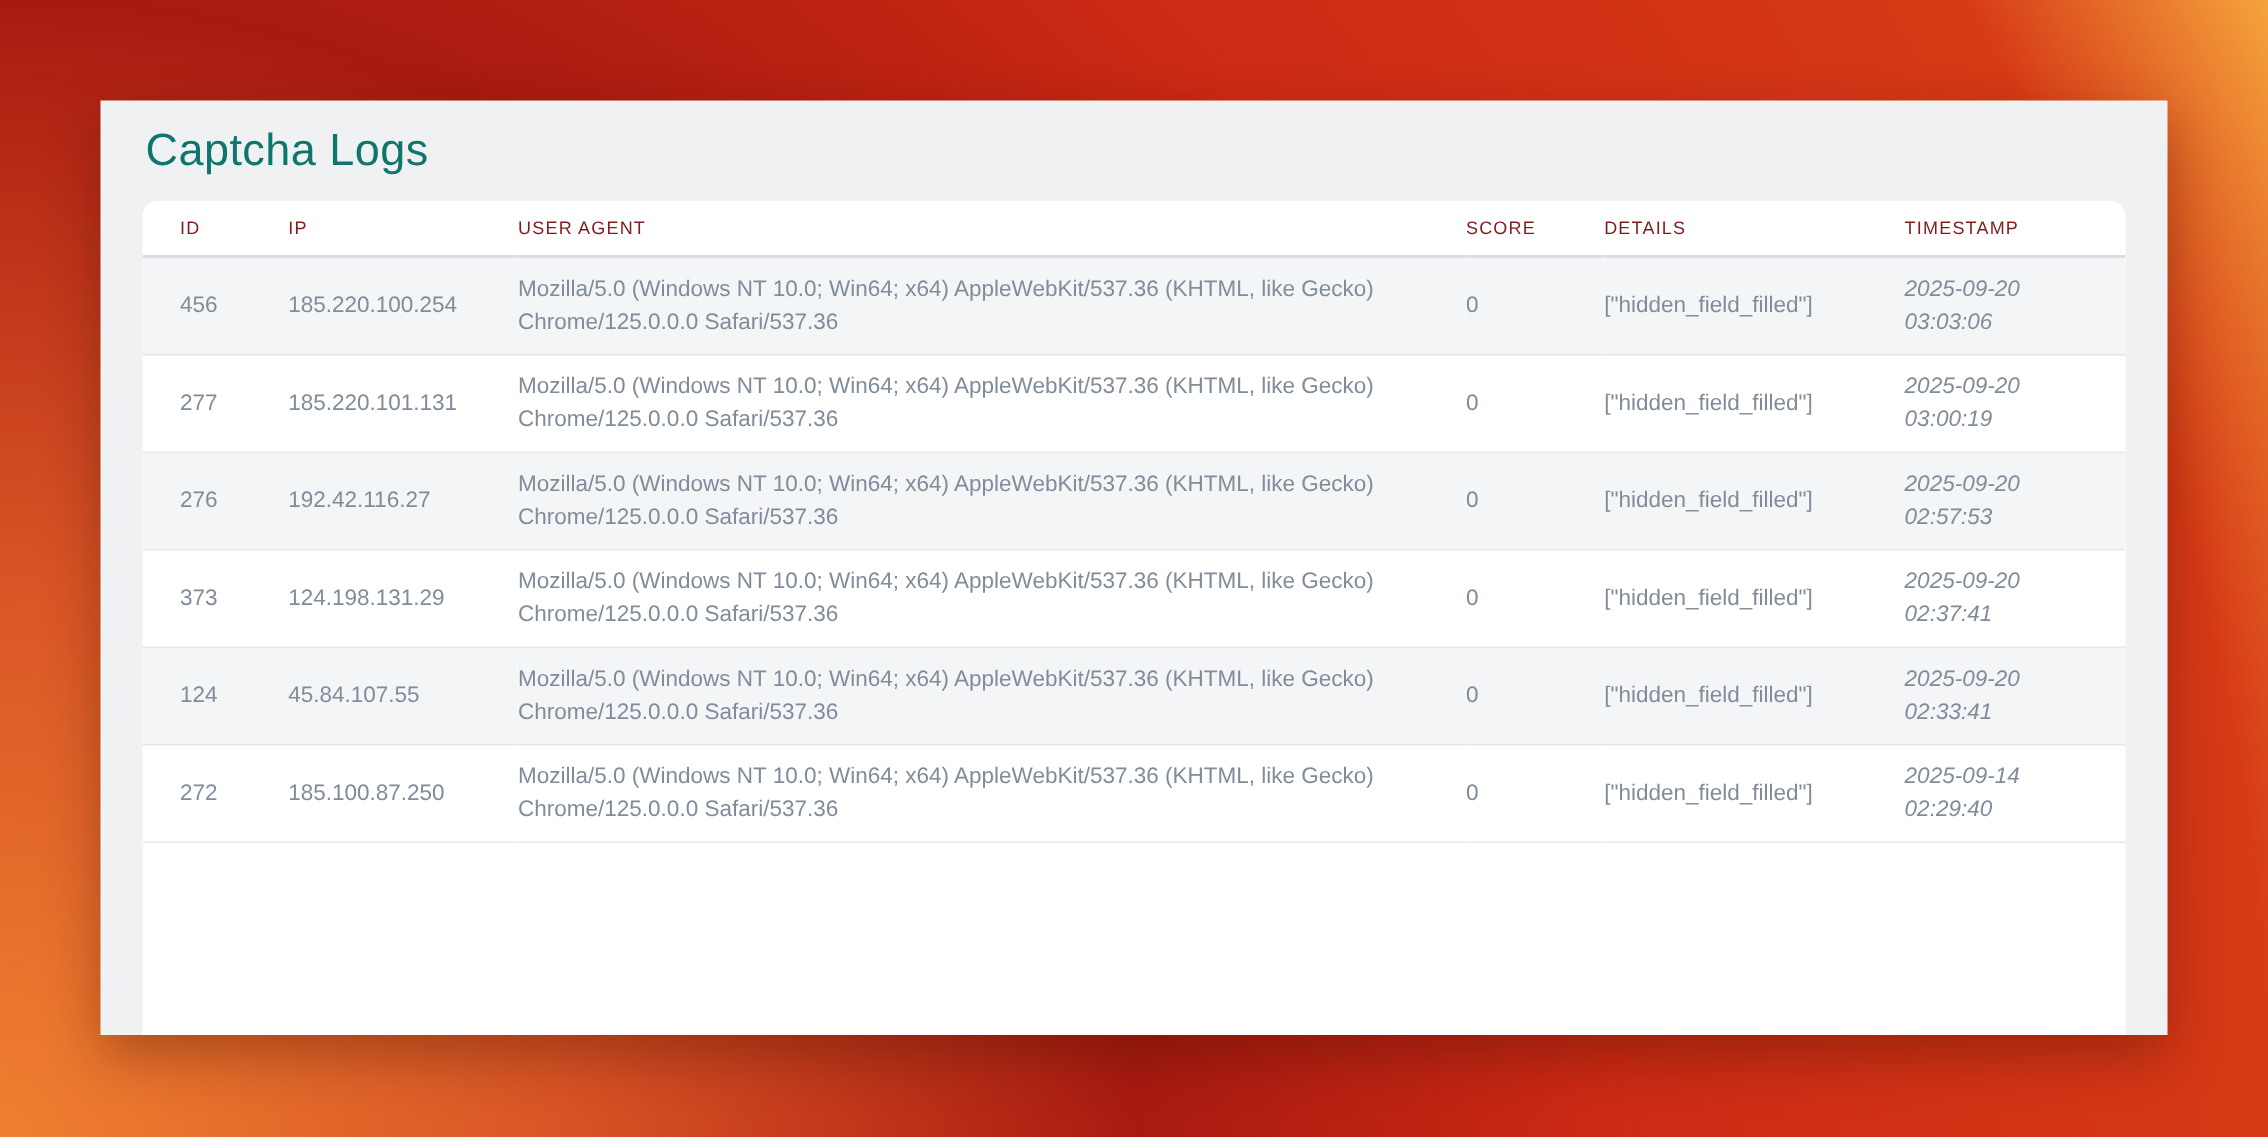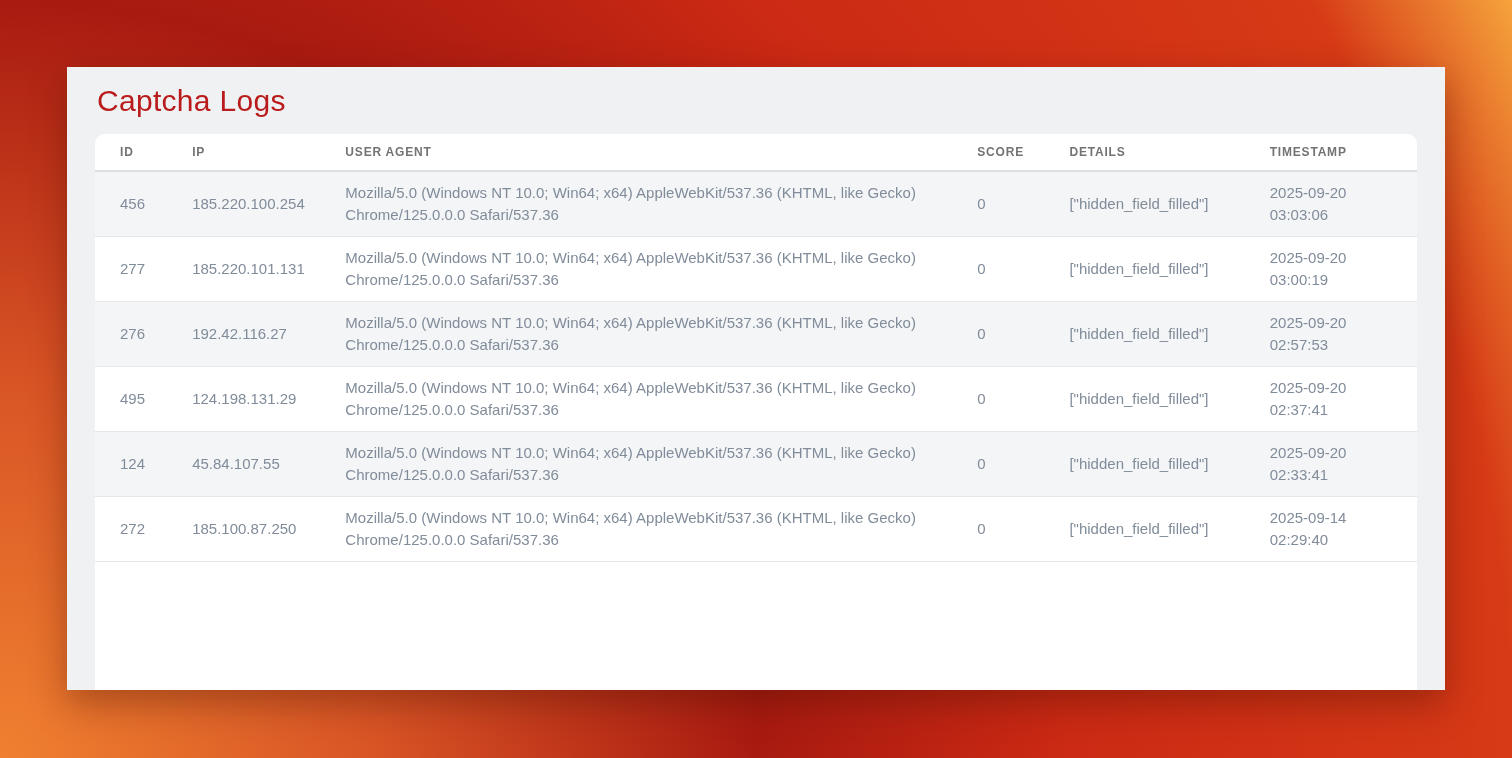--- a/index.html
+++ b/index.html
@@ -16,21 +16,21 @@
     width: 1378px; height: 623px;
     background: #f0f1f2;
     box-shadow: 0 14px 34px rgba(70, 15, 0, 0.38);
     overflow: hidden;
   }
   .card-title {
     margin: 17px 30px 16px 30px;
     font-size: 30px;
     font-weight: 500;
     letter-spacing: 0.3px;
-    color: #b91c1c;
+    color: #0f766e;
   }
   .table-wrap {
     margin: 0 28px;
     background: #ffffff;
     border-radius: 10px 10px 0 0;
     overflow: hidden;
     height: 560px;
   }
   table {
     width: 100%;
@@ -41,40 +41,40 @@
   col.c-ip { width: 153px; }
   col.c-ua { width: 631px; }
   col.c-score { width: 92px; }
   col.c-details { width: 200px; }
   col.c-ts { width: 147px; }
   thead th {
     height: 37px;
     text-align: left;
     vertical-align: middle;
     font-size: 12px;
-    font-weight: 700;
+    font-weight: 400;
     letter-spacing: 0.8px;
     text-transform: uppercase;
-    color: #737373;
+    color: #7f1d1d;
     background: #ffffff;
     border-bottom: 2px solid #dcdee1;
     padding: 0 18px 0 0;
   }
   tbody td {
     height: 65px;
     vertical-align: middle;
     font-size: 15px;
     line-height: 22px;
     color: #818c9a;
     padding: 10px 18px 10px 0;
     border-bottom: 1px solid #e6e7ea;
   }
   th:first-child, td:first-child { padding-left: 25px; }
   td.ua { padding-right: 26px; margin-left: 28px; }
-  td.ts { padding-right: 20px; }
+  td.ts { padding-right: 20px; font-style: italic; }
   tbody tr:nth-child(odd) { background: #f4f5f7; }
   tbody tr:nth-child(even) { background: #ffffff; }
 </style>
 </head>
 <body>
 
 <div class="card">
   <h1 class="card-title">Captcha Logs</h1>
 
   <div class="table-wrap">
@@ -116,21 +116,21 @@
         </tr>
         <tr>
           <td>276</td>
           <td>192.42.116.27</td>
           <td class="ua">Mozilla/5.0 (Windows NT 10.0; Win64; x64) AppleWebKit/537.36 (KHTML, like Gecko) Chrome/125.0.0.0 Safari/537.36</td>
           <td>0</td>
           <td>["hidden_field_filled"]</td>
           <td class="ts">2025-09-20 02:57:53</td>
         </tr>
         <tr>
-          <td>495</td>
+          <td>373</td>
           <td>124.198.131.29</td>
           <td class="ua">Mozilla/5.0 (Windows NT 10.0; Win64; x64) AppleWebKit/537.36 (KHTML, like Gecko) Chrome/125.0.0.0 Safari/537.36</td>
           <td>0</td>
           <td>["hidden_field_filled"]</td>
           <td class="ts">2025-09-20 02:37:41</td>
         </tr>
         <tr>
           <td>124</td>
           <td>45.84.107.55</td>
           <td class="ua">Mozilla/5.0 (Windows NT 10.0; Win64; x64) AppleWebKit/537.36 (KHTML, like Gecko) Chrome/125.0.0.0 Safari/537.36</td>

